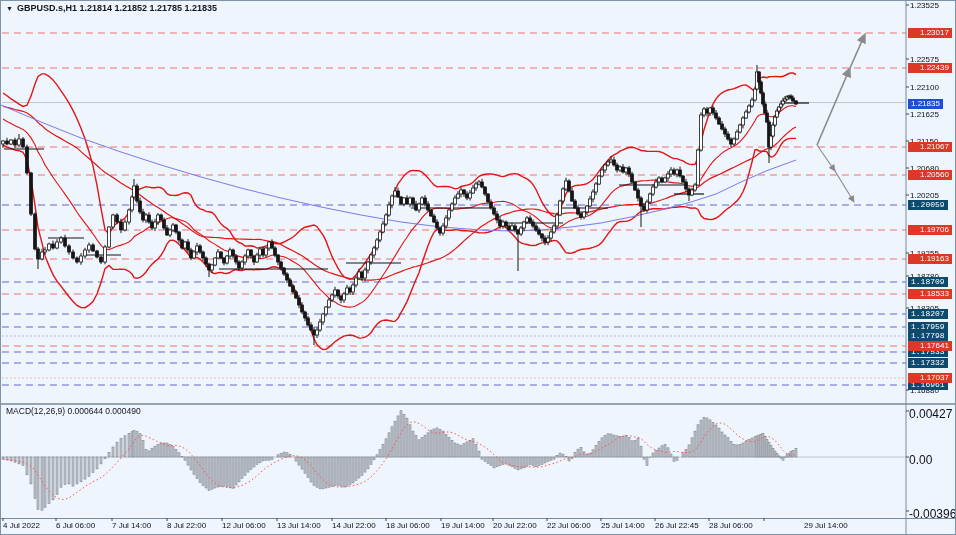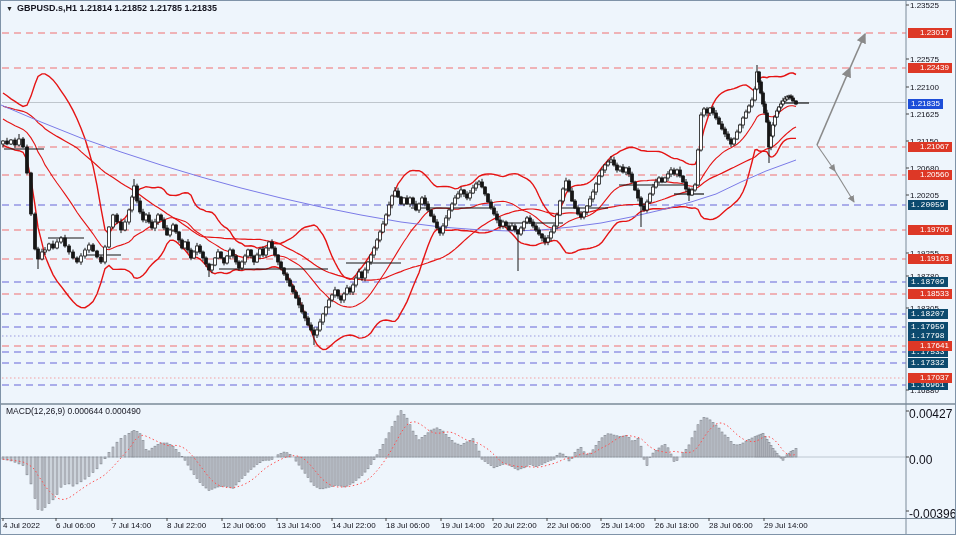--- a/index.html
+++ b/index.html
@@ -955,17 +955,17 @@
       <div class="ttick" style="left: 111px;">7 Jul 14:00</div>
       <div class="ttick" style="left: 166px;">8 Jul 22:00</div>
       <div class="ttick" style="left: 221px;">12 Jul 06:00</div>
       <div class="ttick" style="left: 276px;">13 Jul 14:00</div>
       <div class="ttick" style="left: 331px;">14 Jul 22:00</div>
       <div class="ttick" style="left: 385px;">18 Jul 06:00</div>
       <div class="ttick" style="left: 440px;">19 Jul 14:00</div>
       <div class="ttick" style="left: 492px;">20 Jul 22:00</div>
       <div class="ttick" style="left: 546px;">22 Jul 06:00</div>
       <div class="ttick" style="left: 600px;">25 Jul 14:00</div>
-      <div class="ttick" style="left: 654px;">26 Jul 18:00</div>
+      <div class="ttick" style="left: 654px;">26 Jul 22:45</div>
       <div class="ttick" style="left: 708px;">28 Jul 06:00</div>
-      <div class="ttick" style="left: 763px;">29 Jul 14:00</div>
+      <div class="ttick" style="left: 803px;">29 Jul 14:00</div>
     </div>
 </div>
 
 </body></html>

